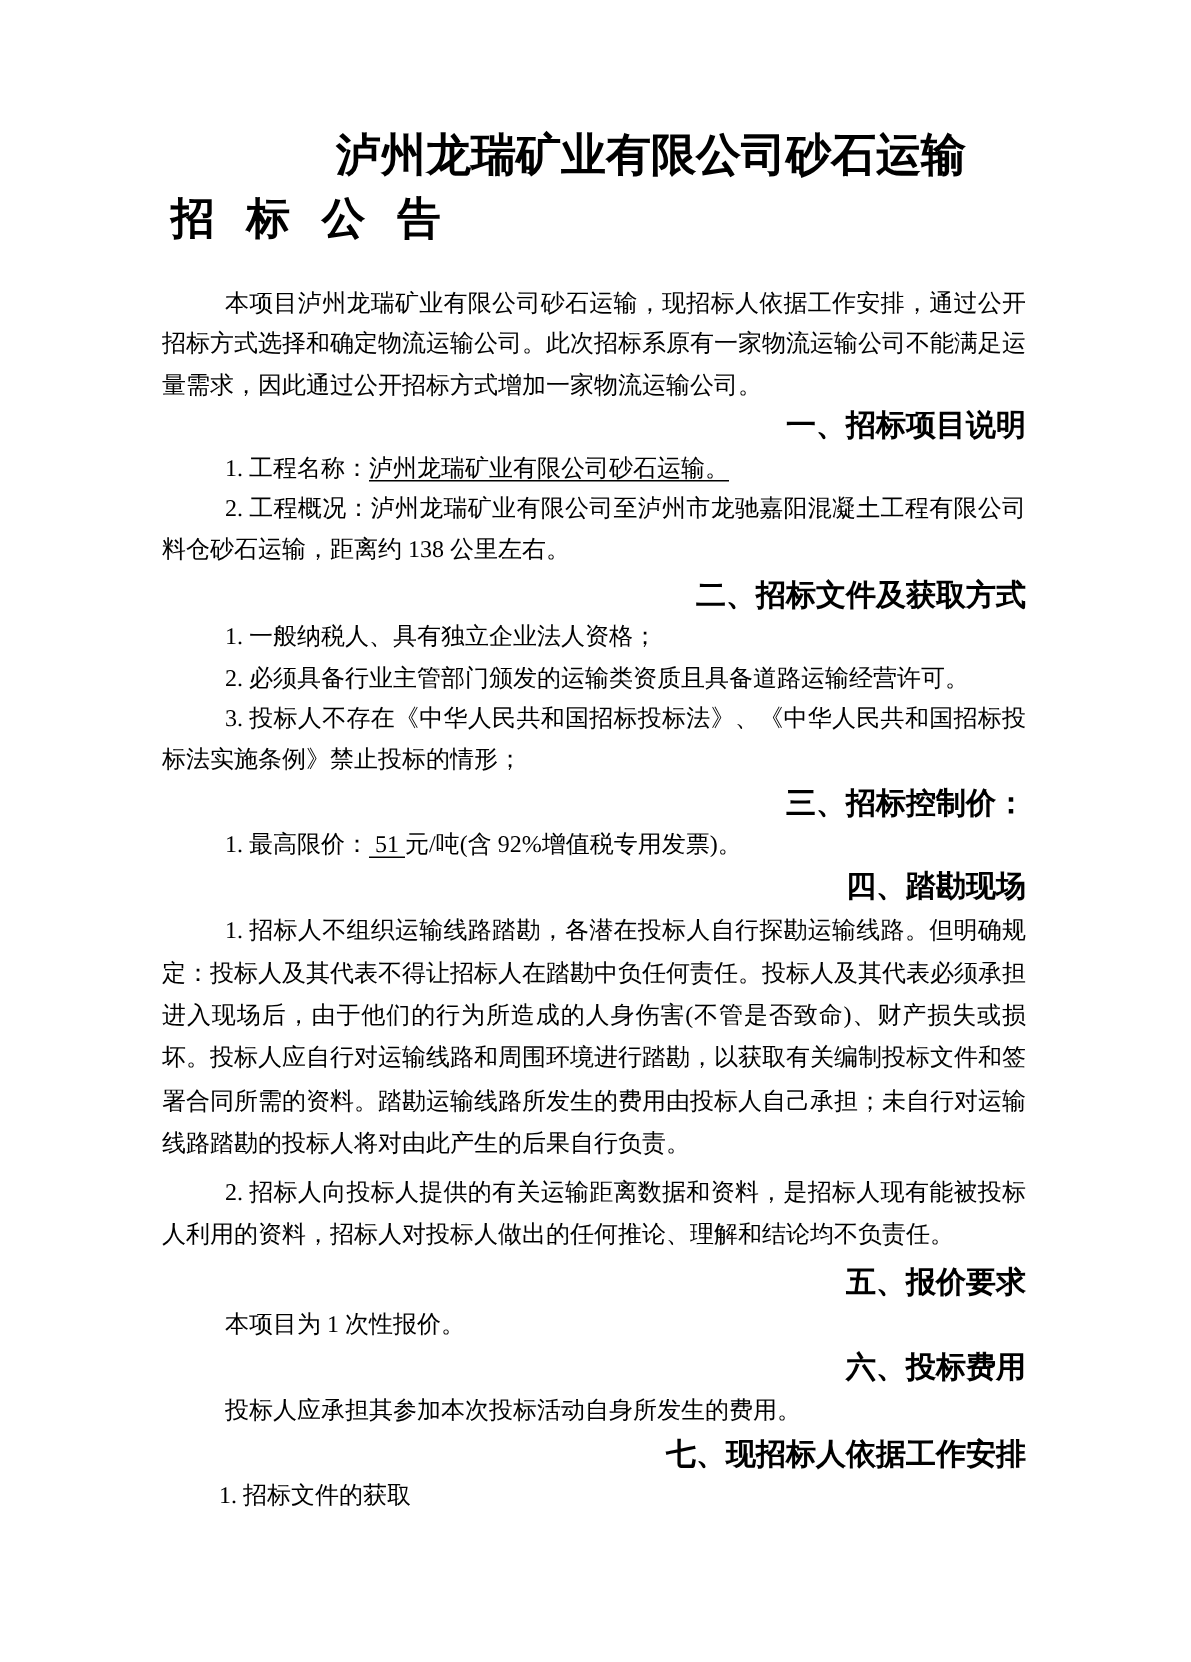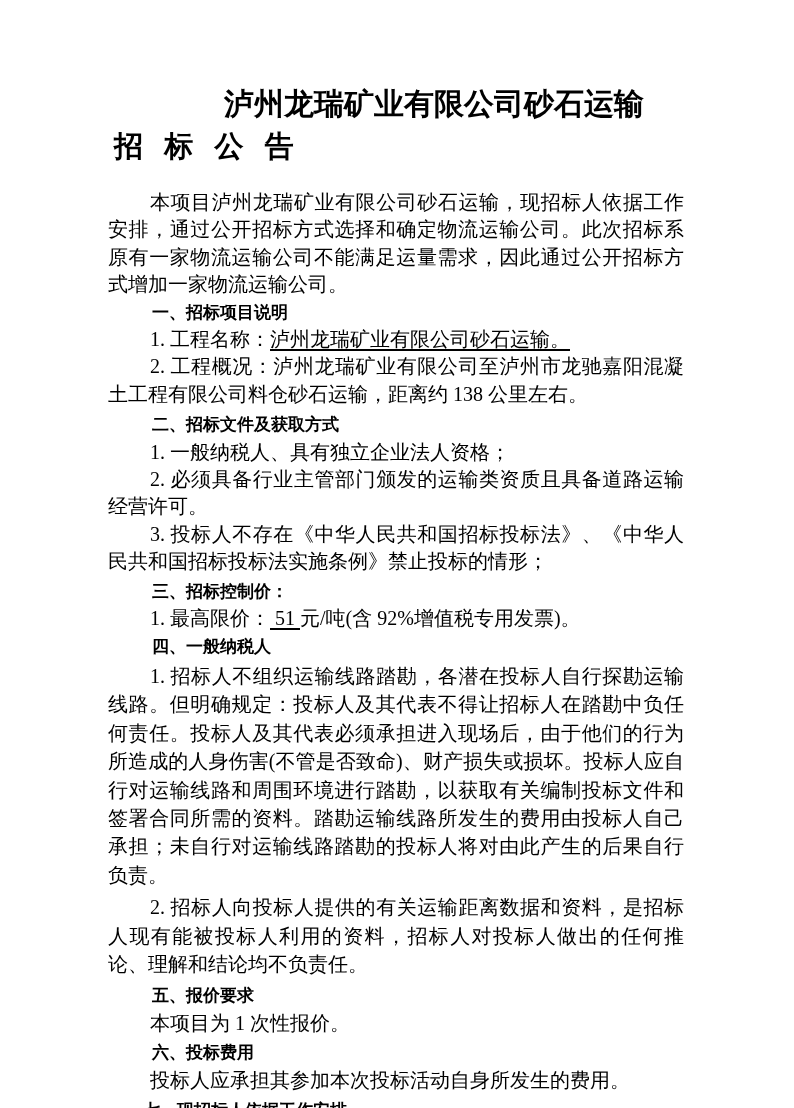--- a/index.html
+++ b/index.html
@@ -36,36 +36,37 @@
     font-size: 29px;
     font-weight: bold;
     line-height: 38px;
     text-align: left;
     letter-spacing: 7px;
     text-indent: 6px;
     white-space: pre;
   }
   p.body-par {
     margin: 0;
-    font-size: 20px;
+    font-size: 16px;
     line-height: 27.4px;
     text-align: justify;
     text-justify: inter-ideograph;
     text-indent: 42px;
   }
   p.intro { margin-top: 24px; }
   p.loose { line-height: 28.4px; }
   h3.sec {
     margin: 0;
     font-family: "Liberation Sans", "DejaVu Sans", sans-serif;
-    font-size: 17px;
+    font-size: 20px;
     font-weight: bold;
     line-height: 27.4px;
     padding-left: 44px;
     text-indent: 0;
+    text-align: right;
   }
   h3.sec.mt2 { margin-top: 2px; }
   h3.sec.mt3 { margin-top: 3px; }
   h3.sec.mt4 { margin-top: 4px; }
   h3.sec.sec7 { padding-left: 35px; }
   p.mt2 { margin-top: 2px; }
   p.mt4 { margin-top: 4px; }
   p.item7 { text-indent: 38px; }
   .u {
     text-decoration: underline;
@@ -89,21 +90,21 @@
     <p class="body-par">2. 工程概况：泸州龙瑞矿业有限公司至泸州市龙驰嘉阳混凝土工程有限公司料仓砂石运输，距离约 138 公里左右。</p>
 
     <h3 class="sec mt3">二、招标文件及获取方式</h3>
     <p class="body-par">1. 一般纳税人、具有独立企业法人资格；</p>
     <p class="body-par">2. 必须具备行业主管部门颁发的运输类资质且具备道路运输经营许可。</p>
     <p class="body-par">3. 投标人不存在《中华人民共和国招标投标法》、《中华人民共和国招标投标法实施条例》禁止投标的情形；</p>
 
     <h3 class="sec mt2">三、招标控制价：</h3>
     <p class="body-par"><span>1. 最高限价：</span><span class="u"> 51 </span><span>元/吨(含 92%增值税专用发票)。</span></p>
 
-    <h3 class="sec">四、一般纳税人</h3>
+    <h3 class="sec">四、踏勘现场</h3>
     <p class="body-par loose mt2">1. 招标人不组织运输线路踏勘，各潜在投标人自行探勘运输线路。但明确规定：投标人及其代表不得让招标人在踏勘中负任何责任。投标人及其代表必须承担进入现场后，由于他们的行为所造成的人身伤害(不管是否致命)、财产损失或损坏。投标人应自行对运输线路和周围环境进行踏勘，以获取有关编制投标文件和签署合同所需的资料。踏勘运输线路所发生的费用由投标人自己承担；未自行对运输线路踏勘的投标人将对由此产生的后果自行负责。</p>
     <p class="body-par loose mt4">2. 招标人向投标人提供的有关运输距离数据和资料，是招标人现有能被投标人利用的资料，招标人对投标人做出的任何推论、理解和结论均不负责任。</p>
 
     <h3 class="sec mt4">五、报价要求</h3>
     <p class="body-par">本项目为 1 次性报价。</p>
 
     <h3 class="sec mt2">六、投标费用</h3>
     <p class="body-par">投标人应承担其参加本次投标活动自身所发生的费用。</p>
 
     <h3 class="sec mt3 sec7">七、现招标人依据工作安排</h3>

